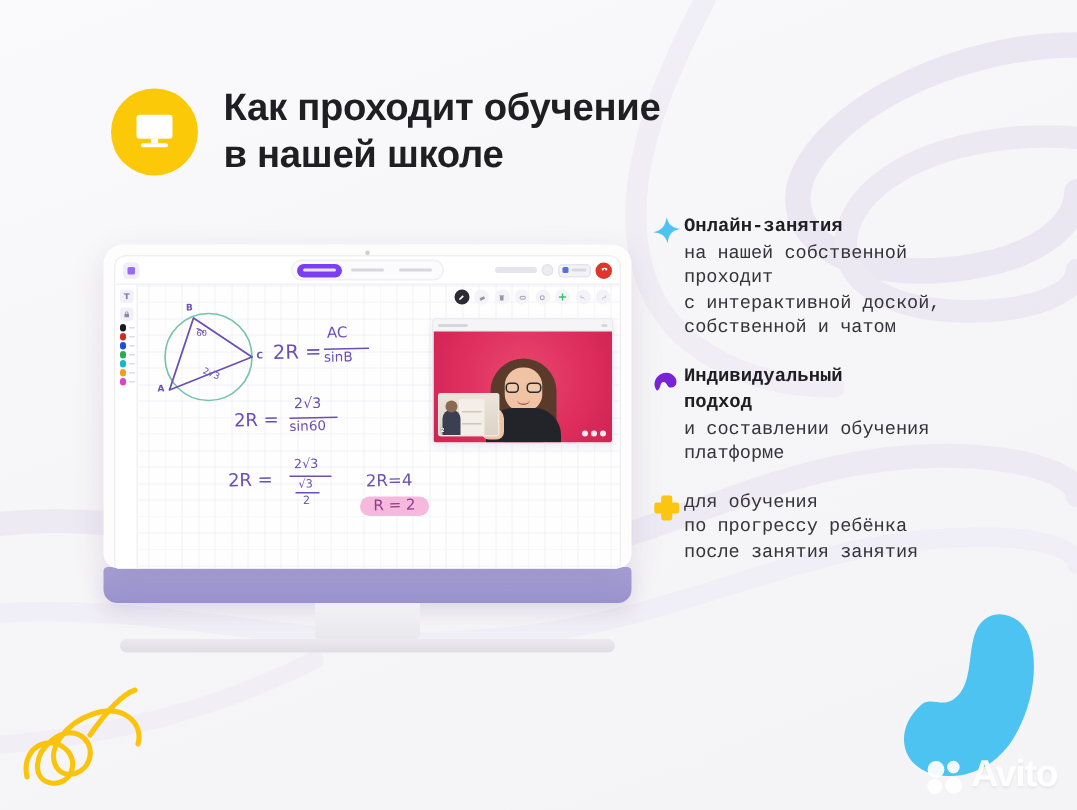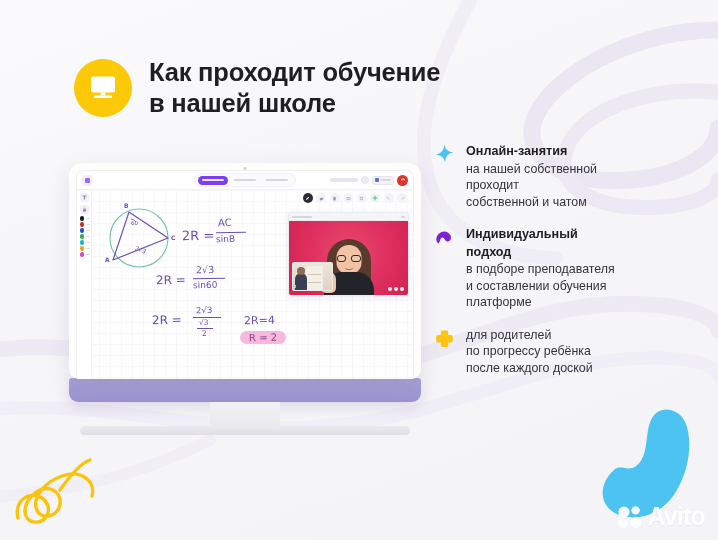--- a/index.html
+++ b/index.html
@@ -391,22 +391,22 @@
   .features {
     position: absolute;
     left: 432px;
     top: 143px;
     width: 262px;
     z-index: 5;
   }
 
   .feature {
     display: flex;
-    gap: 10px;
     margin-bottom: 16px;
+    font-family: Liberation Mono, monospace;
   }
 
   .f-icon {
     width: 24px;
     flex: 0 0 24px;
     padding-top: 1px;
     display: flex;
     justify-content: center;
   }
 
@@ -425,21 +425,21 @@
     color: #34343a;
     line-height: 1.33;
   }
 
   
   .watermark {
     position: absolute;
     right: 13px;
     bottom: 9px;
     display: flex;
-    align-items: center;
+    align-items: flex-end;
     gap: 4px;
     z-index: 8;
     opacity: 0.93;
   }
   .wm-text {
     font-size: 25px;
     font-weight: bold;
     color: #ffffff;
     letter-spacing: -0.8px;
     text-shadow: 0 1px 2px rgba(0,0,0,0.07);
@@ -700,54 +700,54 @@
       <div class="f-icon">
         <svg width="21" height="21" viewBox="0 0 21 21" aria-hidden="true">
           <path d="M10.5 0.8 C11.6 5.2 13.3 7.6 19.4 8.6 C13.9 9.8 11.9 11.6 11.1 18.2
                    C9.6 13.2 7.4 11.4 1.4 10.8 C7.1 9.6 9.3 7.2 10.5 0.8 Z" fill="#4cc3f0"></path>
         </svg>
       </div>
       <div class="f-text">
         <div class="f-title">Онлайн-занятия</div>
         <div class="f-desc">на нашей собственной</div>
         <div class="f-desc">проходит</div>
+        <div class="f-desc">с интерактивной доской,</div>
         <div class="f-desc">собственной и чатом</div>
       </div>
     </div>
 
     <div class="feature">
       <div class="f-icon">
         <svg width="21" height="21" viewBox="0 0 21 21" aria-hidden="true">
           <path d="M3.4 15.6 C1.2 12.4 2.6 7.6 6.6 5.4 C10.2 3.4 14.6 4.6 16.4 8.2
                    C18 11.4 16.2 14.6 13.2 14.4 C10.6 14.2 10.6 10.4 8.2 10.6
                    C6 10.8 6.6 14.2 4.8 16 C4.2 16.6 3.8 16.2 3.4 15.6 Z" fill="#7a22d6"></path>
         </svg>
       </div>
       <div class="f-text">
         <div class="f-title">Индивидуальный</div>
         <div class="f-title">подход</div>
-        <div class="f-desc">в подборе преподавателя</div>
         <div class="f-desc">и составлении обучения</div>
         <div class="f-desc">платформе</div>
       </div>
     </div>
 
     <div class="feature">
       <div class="f-icon">
         <svg width="21" height="21" viewBox="0 0 21 21" aria-hidden="true">
           <path d="M8.4 2.4 h4.2 a1.6 1.6 0 0 1 1.6 1.6 v3 h3 a1.6 1.6 0 0 1 1.6 1.6 v4.2
                    a1.6 1.6 0 0 1 -1.6 1.6 h-3 v3 a1.6 1.6 0 0 1 -1.6 1.6 h-4.2
                    a1.6 1.6 0 0 1 -1.6 -1.6 v-3 h-3 a1.6 1.6 0 0 1 -1.6 -1.6 v-4.2
                    a1.6 1.6 0 0 1 1.6 -1.6 h3 v-3 a1.6 1.6 0 0 1 1.6 -1.6 z" fill="#fbc511"></path>
         </svg>
       </div>
       <div class="f-text">
-        <div class="f-desc">для родителей</div>
+        <div class="f-desc">для обучения</div>
         <div class="f-desc">по прогрессу ребёнка</div>
-        <div class="f-desc">после каждого доской</div>
+        <div class="f-desc">после занятия занятия</div>
       </div>
     </div>
 
   </div>
 
   <div class="watermark">
     <svg width="27" height="27" viewBox="0 0 27 27" aria-hidden="true">
       <circle cx="8" cy="9" r="5.6" fill="#ffffff"></circle>
       <circle cx="19.6" cy="7.4" r="4.2" fill="#ffffff"></circle>
       <circle cx="7.2" cy="20.4" r="5" fill="#ffffff"></circle>

